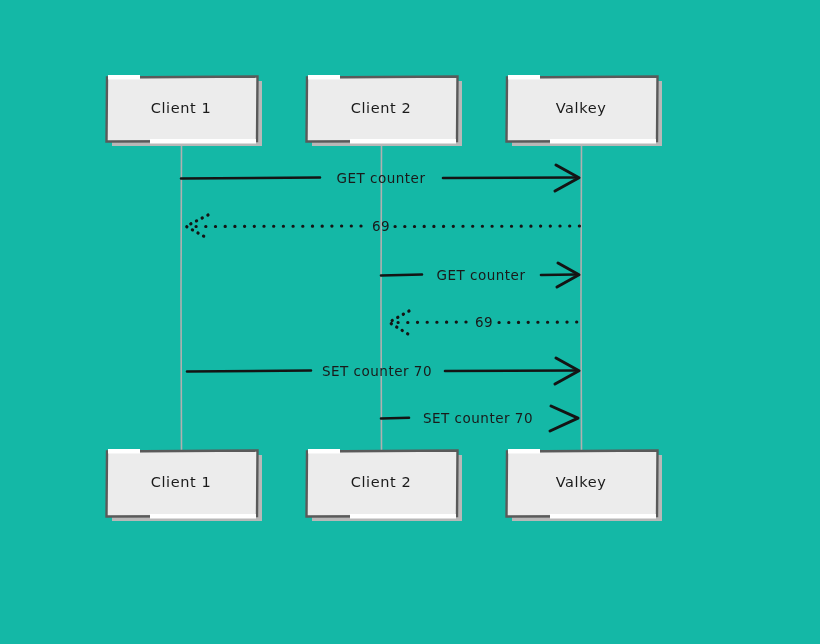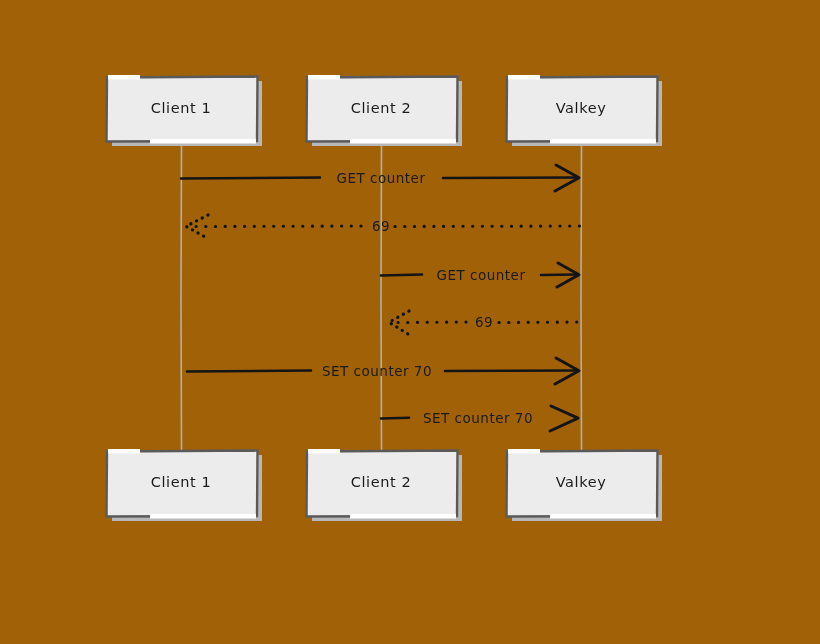--- a/index.html
+++ b/index.html
@@ -11,21 +11,21 @@
   body {
     font-family: "DejaVu Sans", sans-serif;
     width: 820px;
     height: 644px;
     overflow: hidden;
   }
   #diagram-root {
     position: relative;
     width: 820px;
     height: 644px;
-    background: #a16207;
+    background: #14b8a6;
   }
   svg#sequence-svg {
     position: absolute;
     left: 0;
     top: 0;
     width: 820px;
     height: 644px;
     display: block;
   }
   .actor-label, .msg-label {

